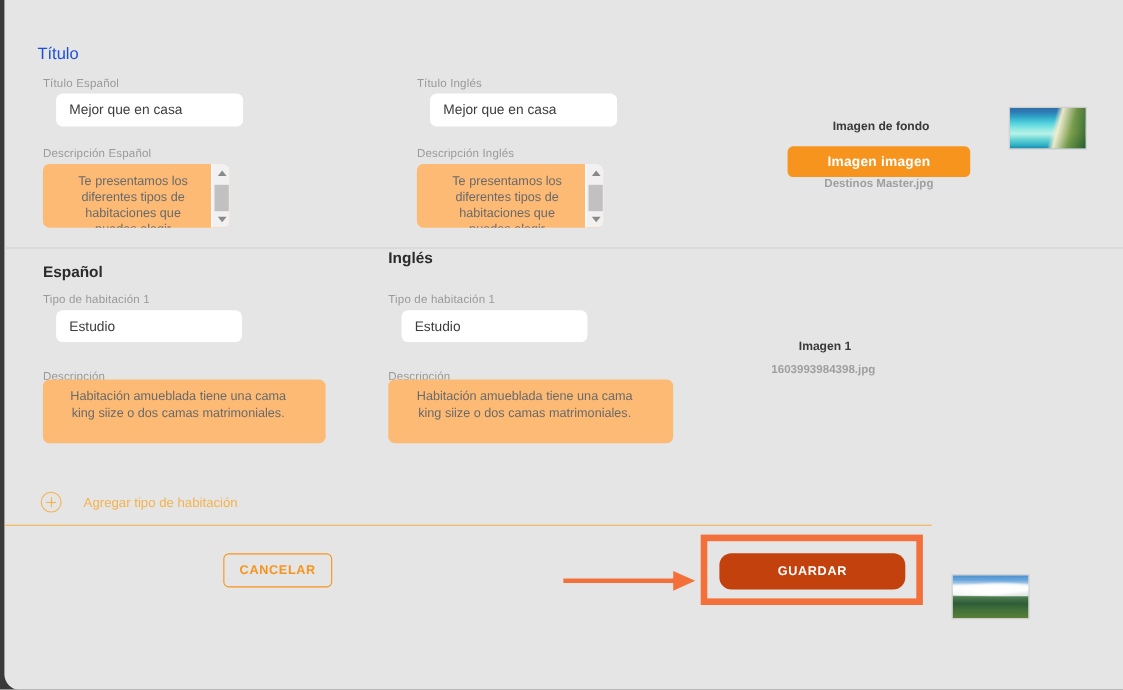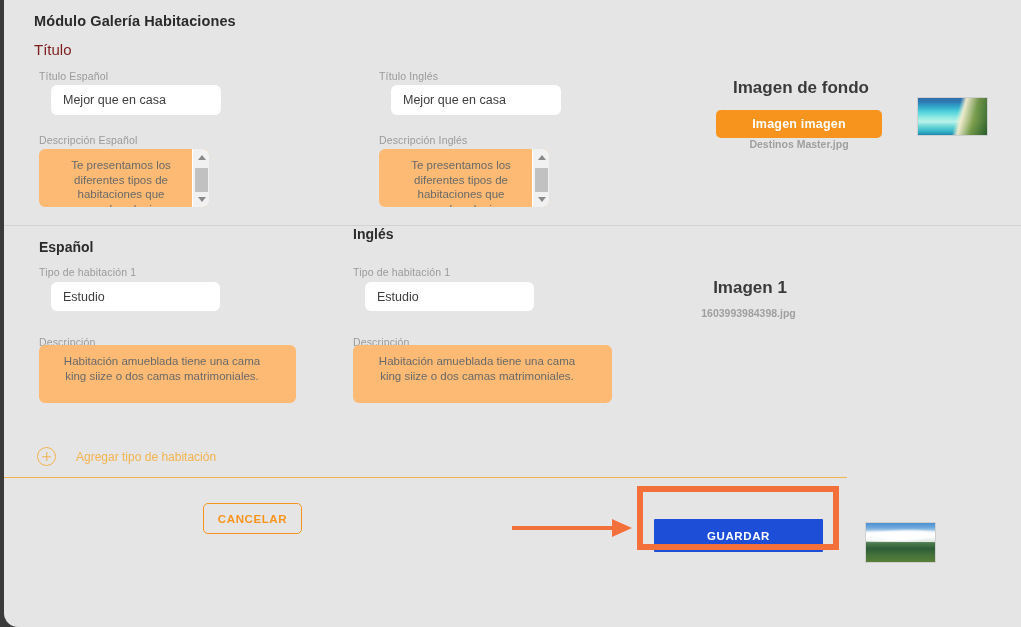--- a/index.html
+++ b/index.html
@@ -47,21 +47,21 @@
     font-size: 14.5px;
     font-weight: bold;
     color: #2b2b2b;
     letter-spacing: .1px;
   }
   .group-title {
     position: absolute;
     left: 30px; top: 41px;
     font-size: 15px;
     font-weight: normal;
-    color: #7f1d1d;
+    color: #1d4ed8;
   }
 
   .field-label {
     font-size: 10.5px;
     color: #9a9a9a;
     letter-spacing: .15px;
     white-space: nowrap;
   }
 
   .text-input {
@@ -119,25 +119,26 @@
   .sb-thumb {
     position: absolute;
     left: 2px; top: 19px;
     width: 13px; height: 24px;
     background: #c1c1c1;
   }
 
   
   .img-block { position: absolute; }
   .img-caption {
-    font-size: 17px;
+    font-size: 11px;
     font-weight: bold;
     color: #3a3a3a;
     text-align: center;
     white-space: nowrap;
+    margin-top: 31px;
   }
   .btn-orange {
     display: block;
     background: #f7941e;
     color: #ffffff;
     border: none;
     border-radius: 5px;
     font-family: "Liberation Sans", "DejaVu Sans", sans-serif;
     font-size: 12.5px;
     font-weight: bold;
@@ -244,25 +245,25 @@
     border-radius: 5px;
     color: #f7941e;
     font-family: "Liberation Sans", "DejaVu Sans", sans-serif;
     font-size: 11.5px;
     font-weight: bold;
     letter-spacing: .6px;
     cursor: pointer;
   }
   .btn-save {
     position: absolute;
-    left: 650px; top: 41px;
+    left: 650px; top: 25px;
     width: 169px; height: 33px;
-    background: #1d4ed8;
+    background: #c2410c;
     border: none;
-    border-radius: 1px;
+    border-radius: 11px;
     color: #ffffff;
     font-family: "Liberation Sans", "DejaVu Sans", sans-serif;
     font-size: 11.5px;
     font-weight: bold;
     letter-spacing: .6px;
     cursor: pointer;
   }
 
   
   .annot-box {
@@ -281,21 +282,20 @@
   }
 </style>
 </head>
 <body>
 
 <div class="page">
   <div class="canvas">
 
     <div class="section-one">
 
-      <div class="module-title">Módulo Galería Habitaciones</div>
       <div class="group-title">Título</div>
 
       <div class="field-label" style="position:absolute;left:35px;top:70px;">Título Español</div>
       <input class="text-input" style="position: absolute; left: 35px; top: 85px; width: 170px; height: 30px;" type="text" value="Mejor que en casa">
 
       <div class="field-label" style="position:absolute;left:375px;top:70px;">Título Inglés</div>
       <input class="text-input" style="position: absolute; left: 375px; top: 85px; width: 170px; height: 30px;" type="text" value="Mejor que en casa">
 
       <div class="field-label" style="position:absolute;left:35px;top:134px;">Descripción Español</div>
       <div class="desc-box" style="position:absolute;left:35px;top:149px;width:170px;height:58px;">

